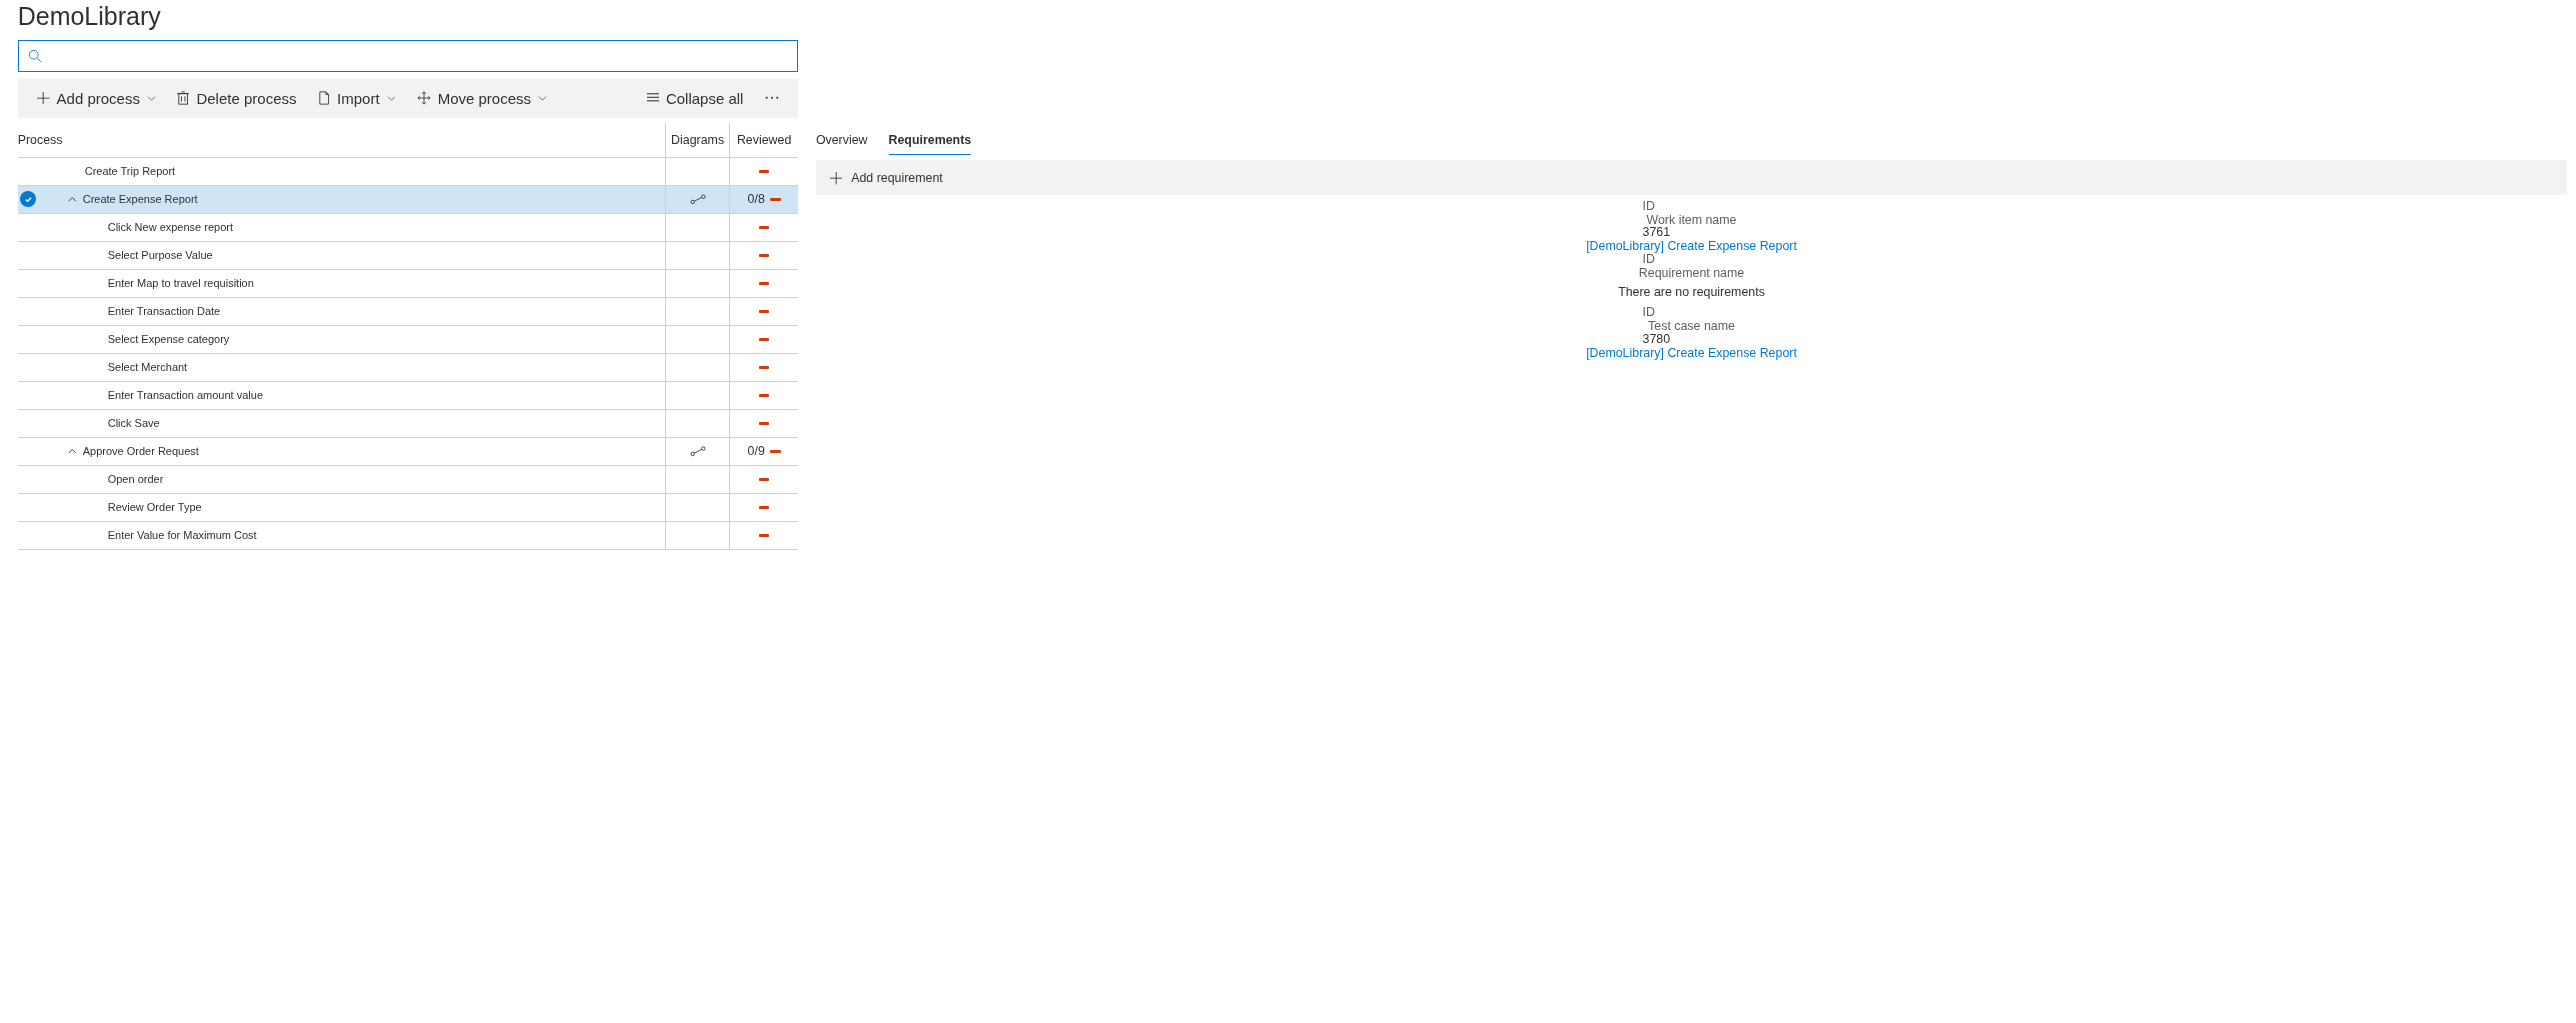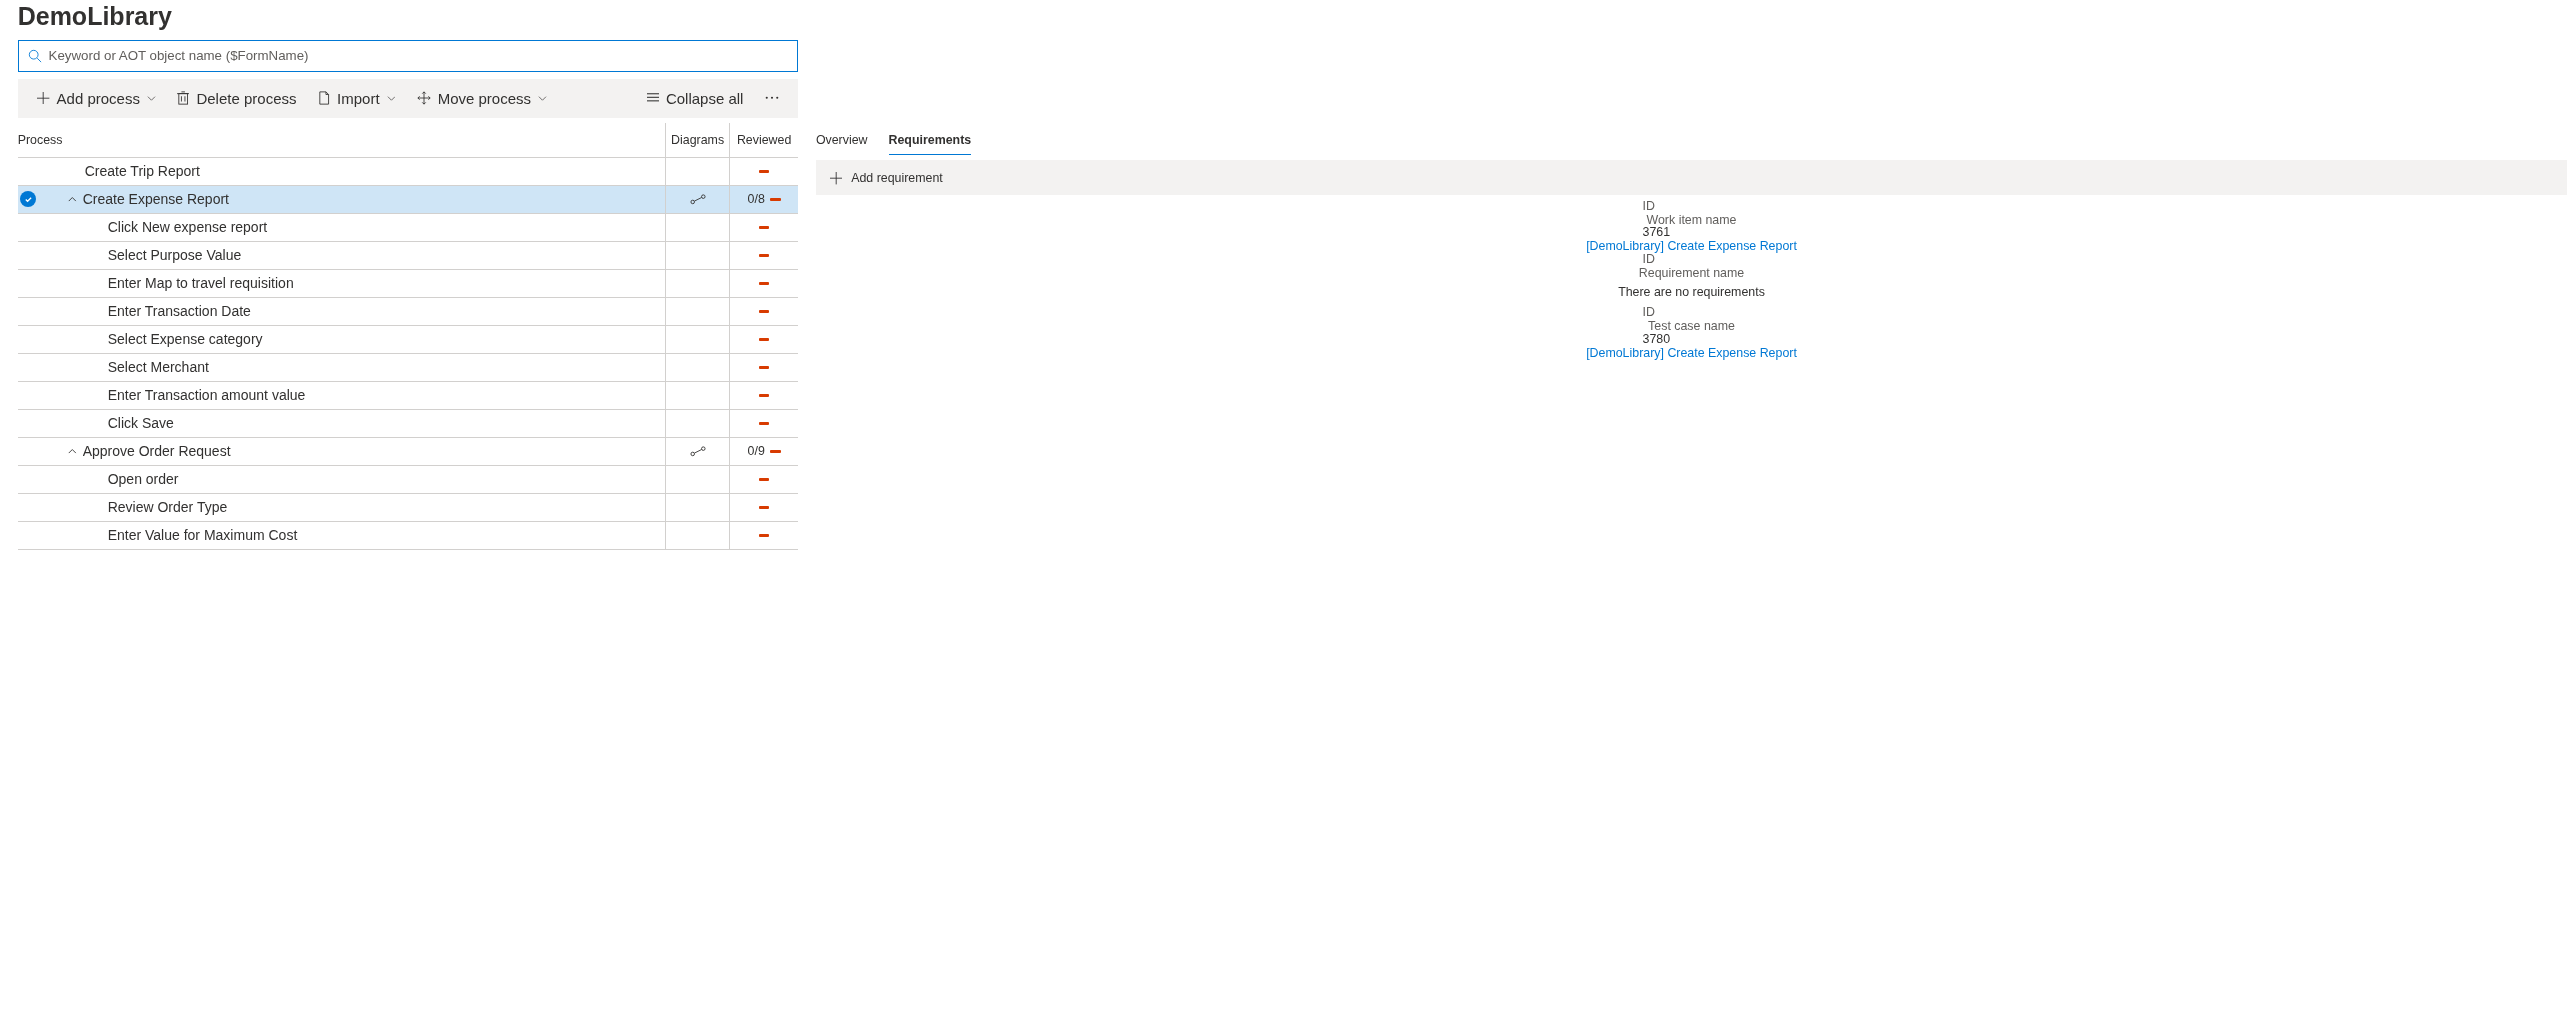--- a/index.html
+++ b/index.html
@@ -17,21 +17,21 @@
       width: 807px;
       flex-shrink: 0;
       padding: 0 8.9px 0 17.7px;
     }
     .right-panel {
       flex: 1;
       padding: 0 8.9px;
     }
     .page-title {
       font-size: 25px;
-      font-weight: 700;
+      font-weight: 400;
       color: #323130;
       margin-bottom: 8.9px;
       margin-top: 1.8px;
     }
     .search-box {
       display: flex;
       align-items: center;
       border: 0.9px solid #0078d4;
       height: 32px;
       padding: 0 8.9px;
@@ -135,21 +135,21 @@
     }
     .row-expand {
       width: 21px;
       display: flex;
       align-items: center;
       justify-content: center;
       flex-shrink: 0;
     }
     .row-label {
       flex: 1;
-      font-size: 14px;
+      font-size: 11px;
       color: #323130;
       white-space: nowrap;
       overflow: hidden;
     }
     .indent-1 { padding-left: 46px; }
     .indent-2 { padding-left: 69px; }
     .row-diagrams {
       width: 64px;
       border-left: 0.9px solid #d2d0ce;
       height: 100%;
@@ -239,21 +239,20 @@
 
 <div class="page">
   <div class="left-panel">
     <h1 class="page-title">DemoLibrary</h1>
 
     <div class="search-box">
       <svg width="14" height="14" viewBox="0 0 16 16" fill="none" stroke="#0078d4" stroke-width="1">
         <circle cx="6.5" cy="6.5" r="5"></circle>
         <line x1="10.5" y1="10.5" x2="15" y2="15"></line>
       </svg>
-      <input class="search-input" type="text" placeholder="Keyword or AOT object name ($FormName)" style="">
     </div>
 
     <div class="toolbar">
       <button class="toolbar-btn">
         <svg width="12.4" height="12.4" viewBox="0 0 14 14" stroke="#323130" stroke-width="1">
             <line x1="7" y1="0" x2="7" y2="14"></line>
             <line x1="0" y1="7" x2="14" y2="7"></line>
           </svg>
         <span>Add process</span>
         <svg class="chevron-down" viewBox="0 0 10 10" fill="none" stroke="#605e5c" stroke-width="1">

